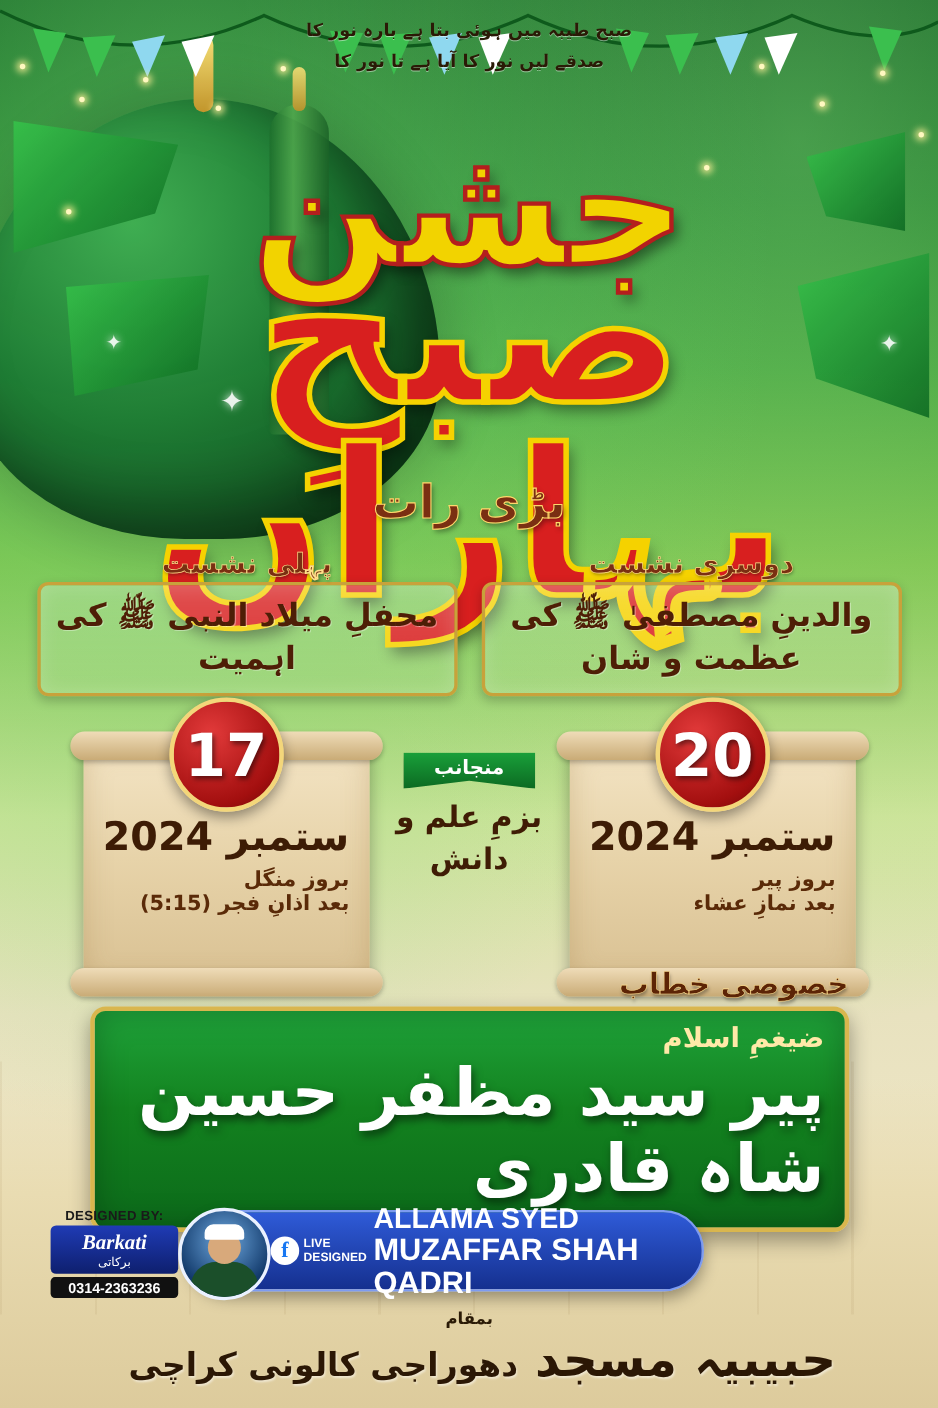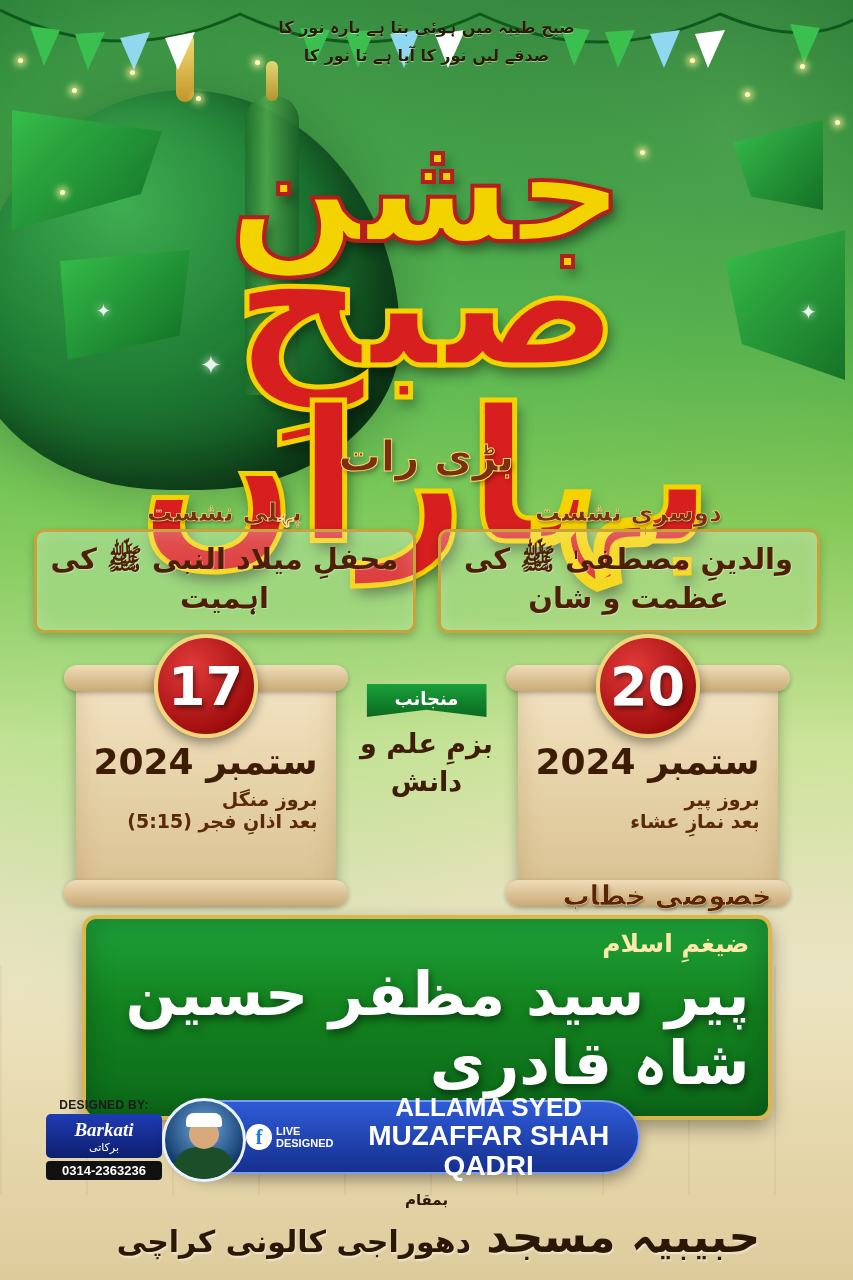--- a/index.html
+++ b/index.html
@@ -261,21 +261,21 @@
   .livebar .avatar .body2 {
     position: absolute; left: 50%; bottom: 0; transform: translateX(-50%);
     width: 62px; height: 32px; border-radius: 24px 24px 0 0; background: #1b4f2a;
   }
   .livebar .fb {
     width: 26px; height: 26px; border-radius: 50%; background: #fff; color: #1877f2;
     display: flex; align-items: center; justify-content: center;
     font-family: "Liberation Serif", serif; font-weight: bold; font-size: 20px; flex: none;
   }
   .livebar .livetxt { color: #fff; font-size: 11px; font-weight: bold; margin-left: 4px; line-height: 1.1; }
-  .livebar .names { margin-left: 6px; color: #fff; font-weight: bold; line-height: 1.08; text-align: center; }
+  .livebar .names { margin-left: 6px; color: #fff; font-weight: bold; line-height: 1.08; text-align: left; }
   .livebar .names .l1 { font-size: 26px; }
   .livebar .names .l2 { font-size: 28px; }
 
   
   .venue {
     position: absolute; left: 0; bottom: 18px; width: 853px; text-align: center; z-index: 9;
   }
   .venue .tiny { font-size: 15px; font-weight: bold; color: #2a1a06; }
   .venue .vline {
     margin-top: 2px;

